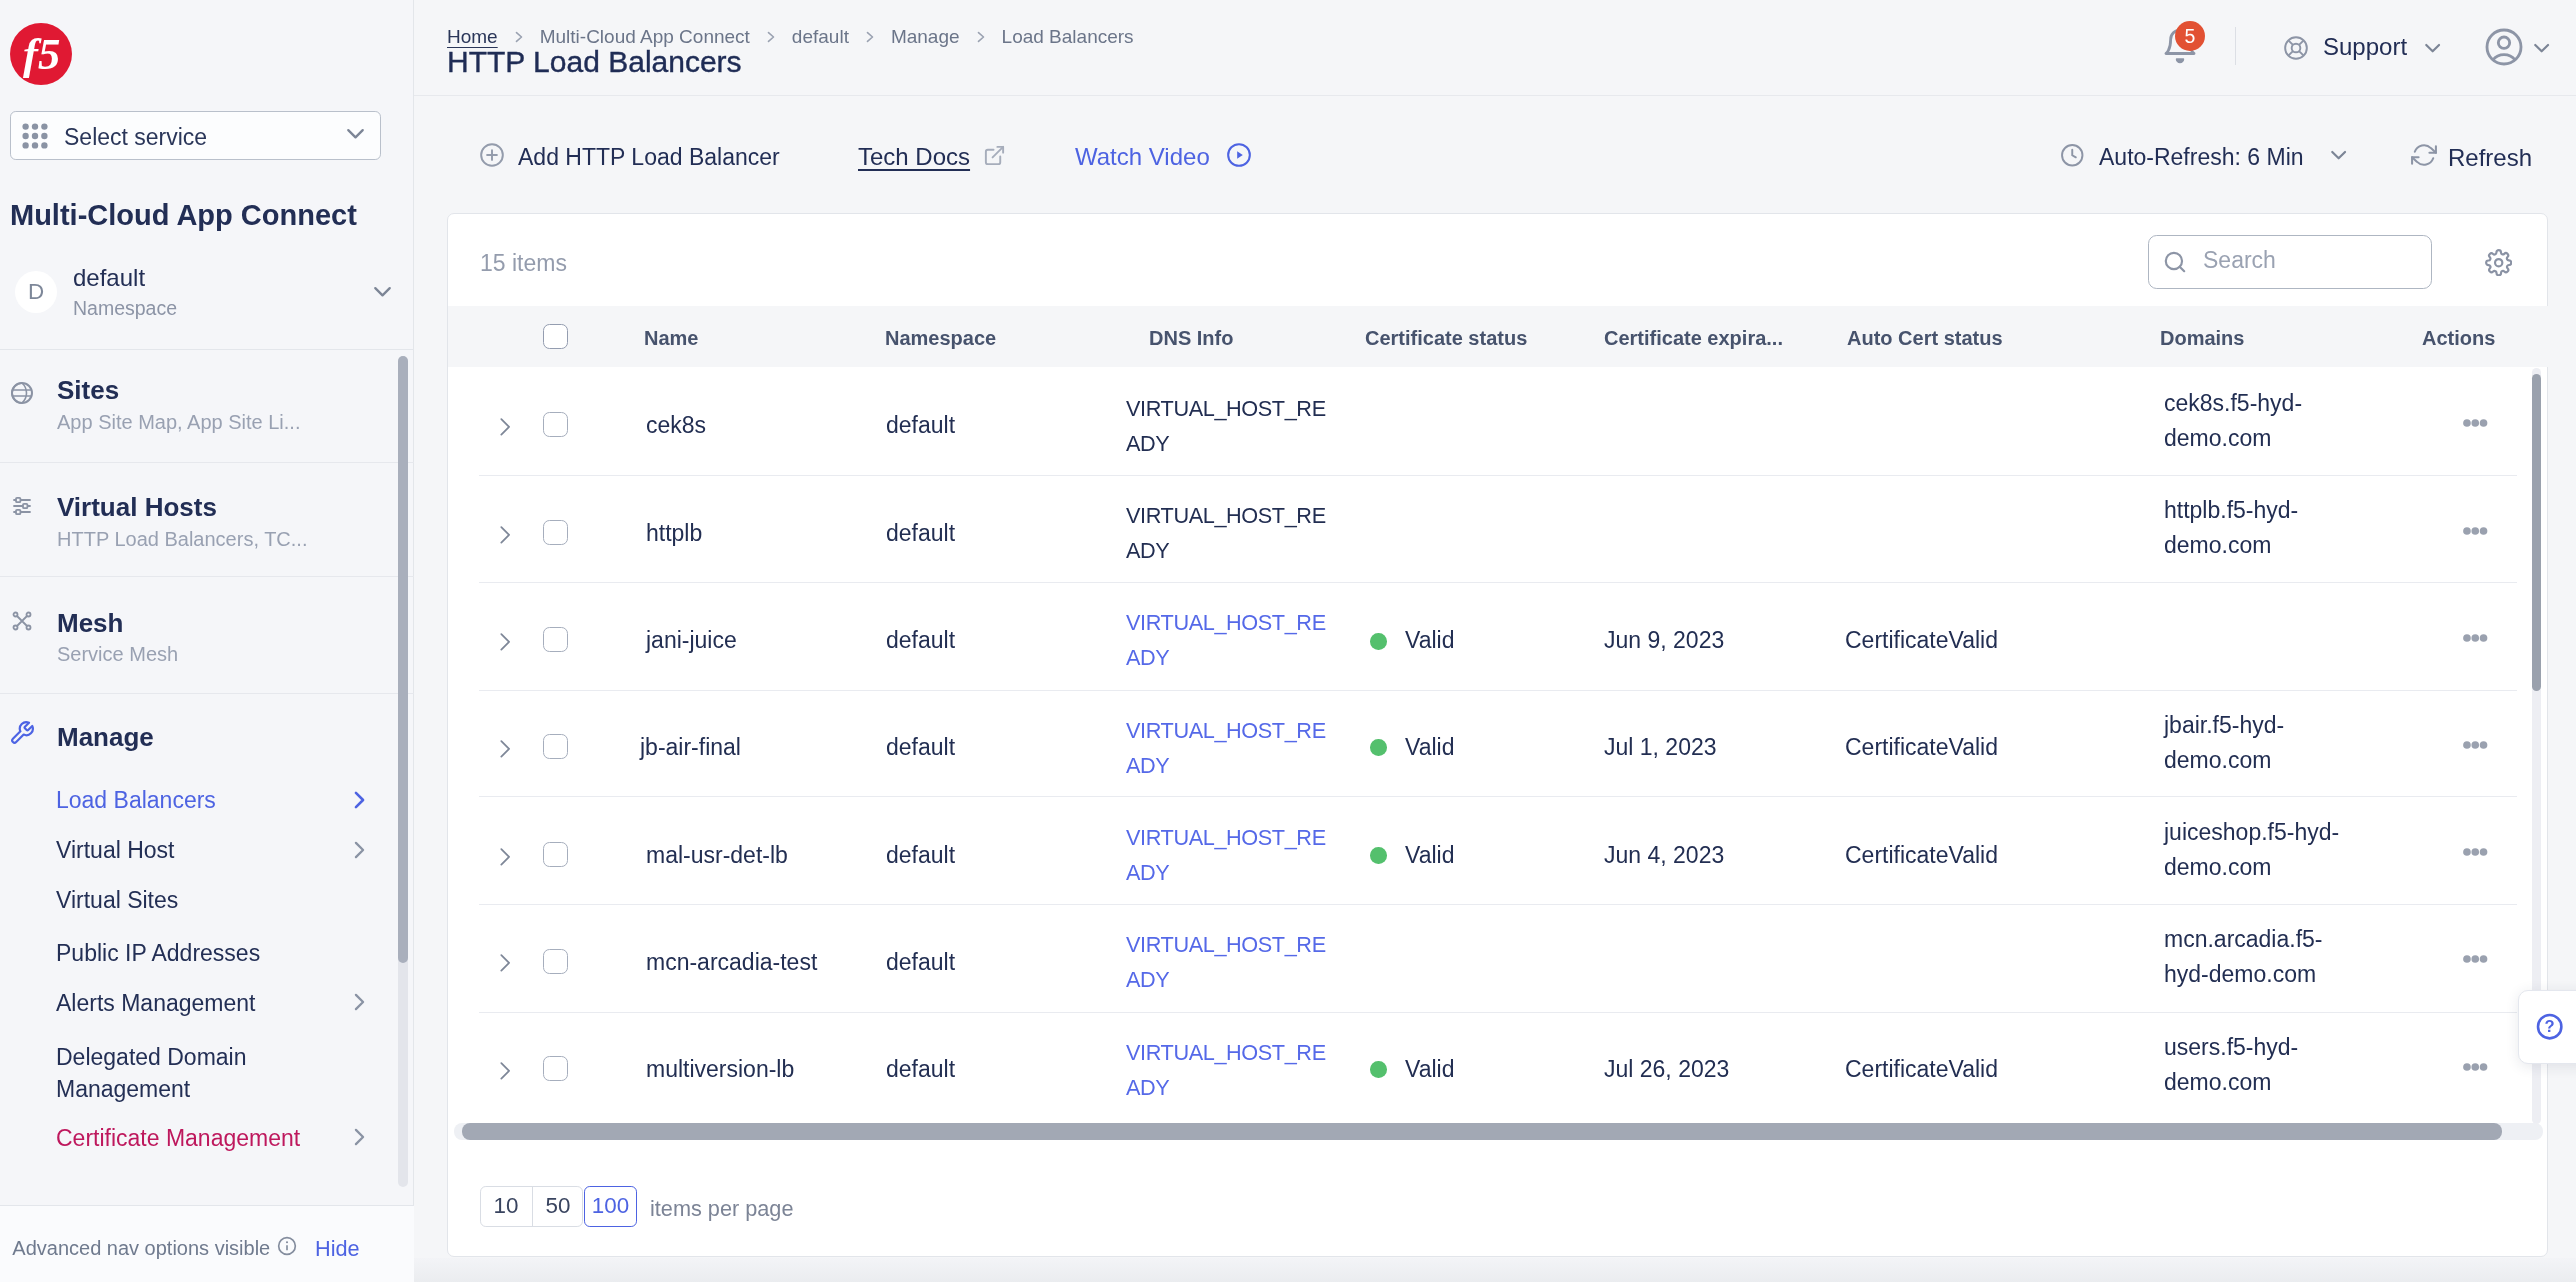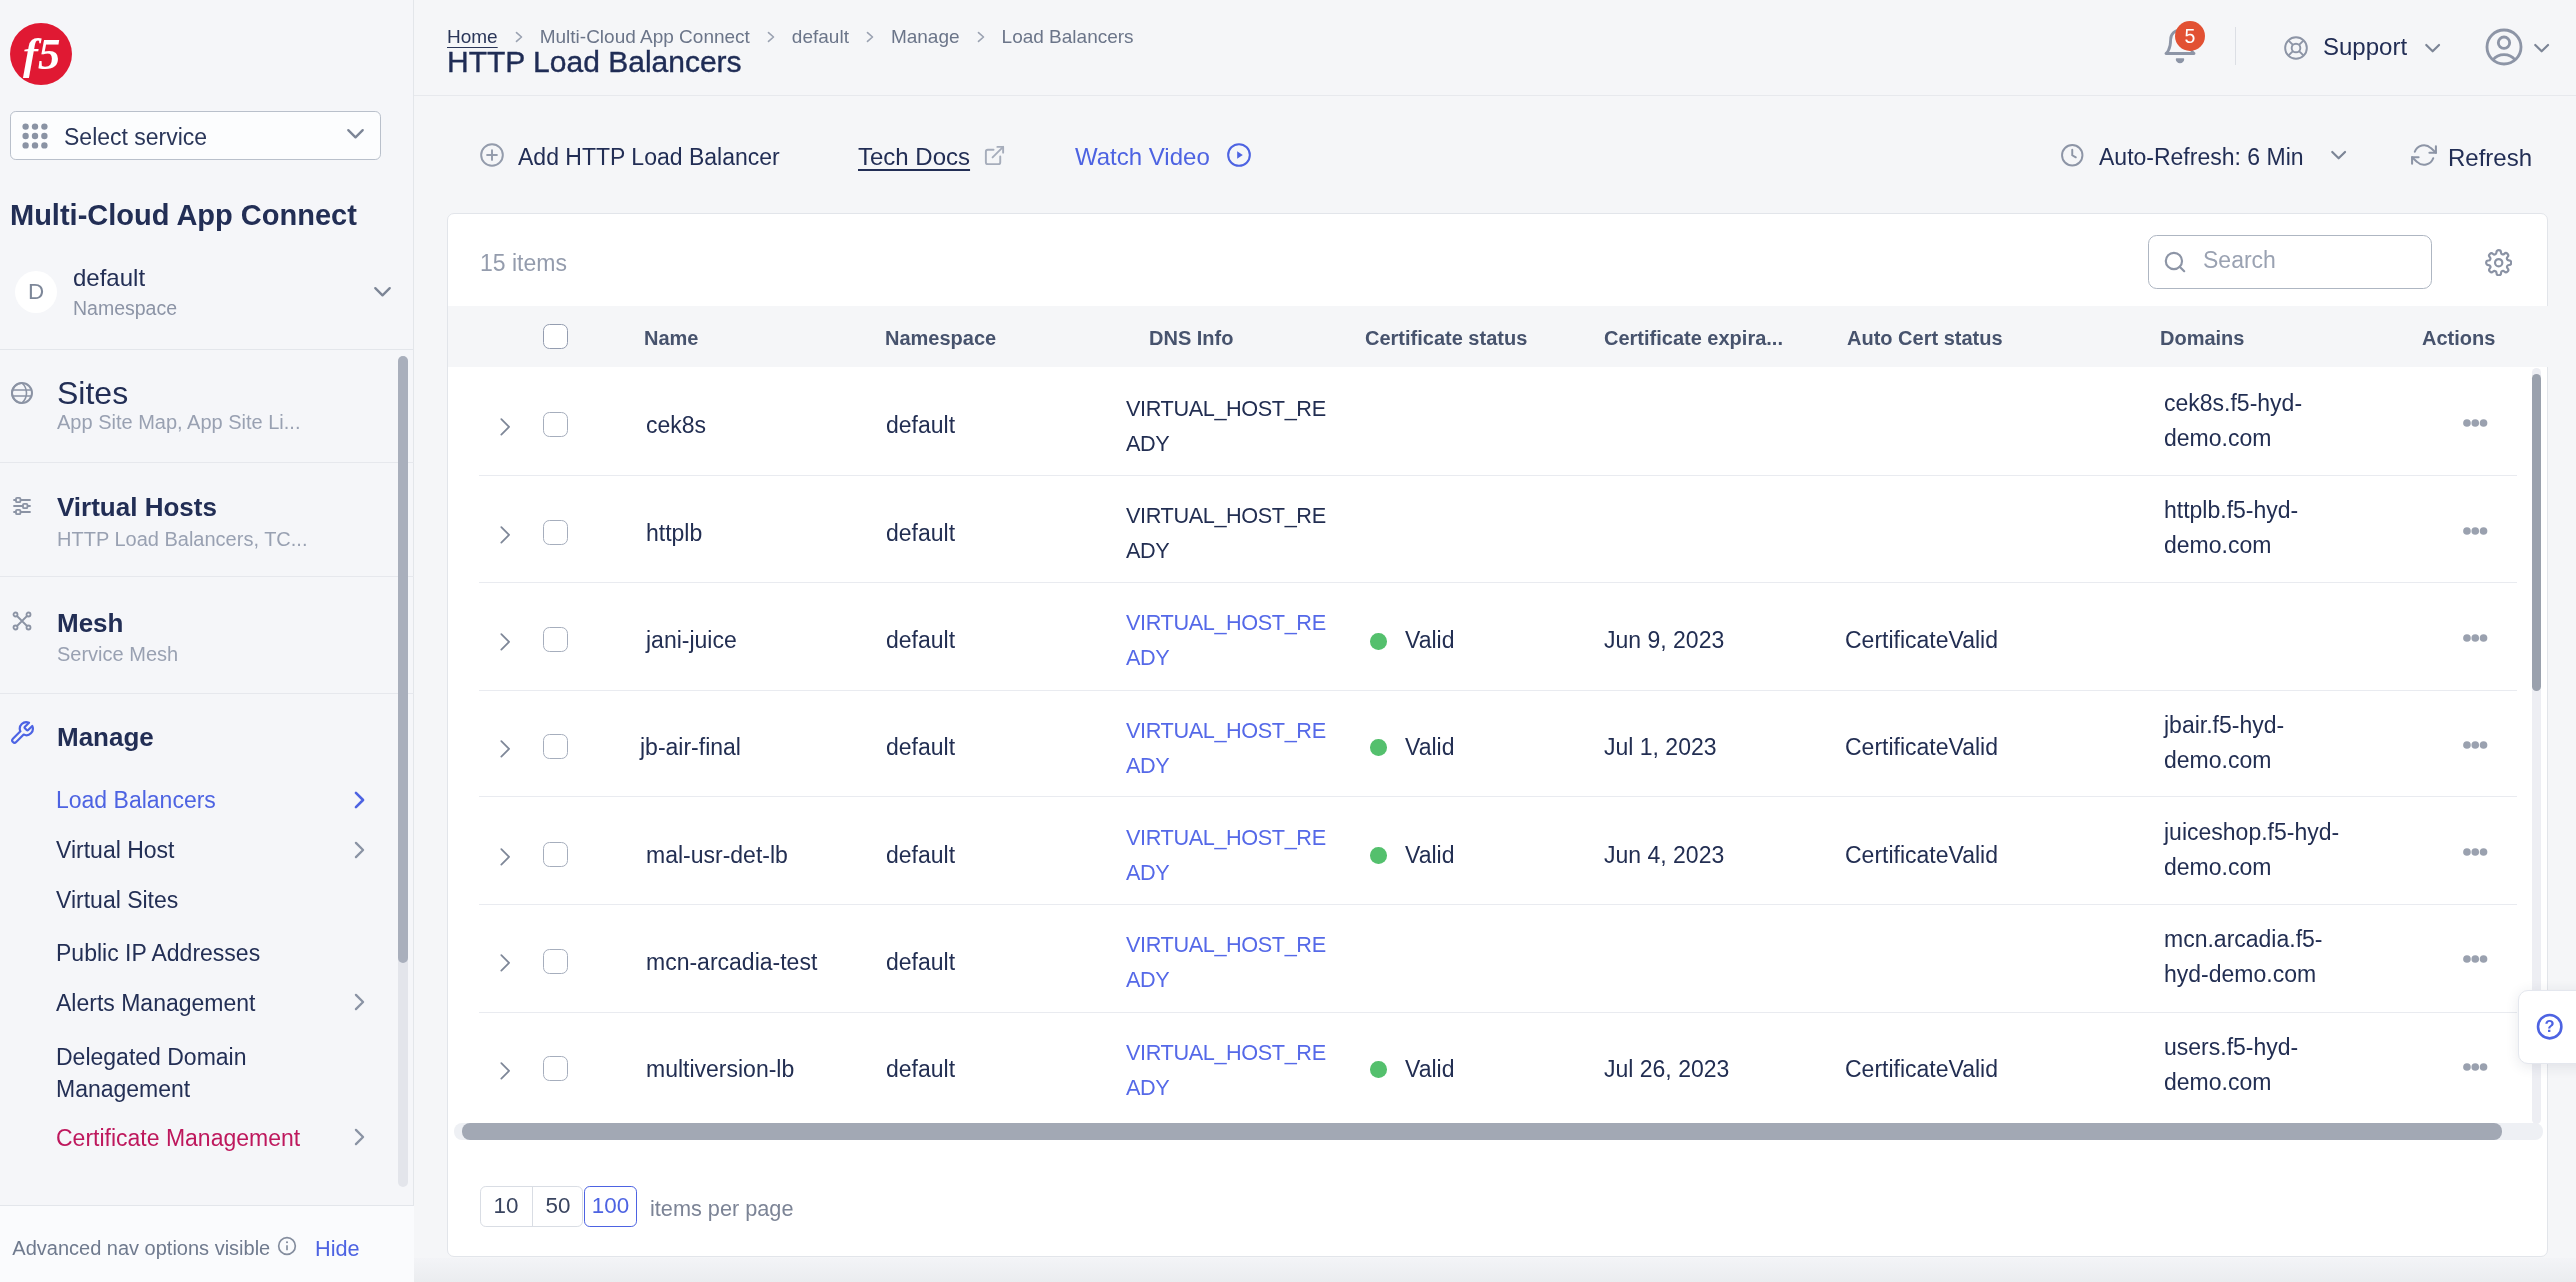--- a/index.html
+++ b/index.html
@@ -56,21 +56,21 @@
     </svg>
 
   <div class="abs" style="left:0;top:349px;width:414px;height:0.7px;background:#e3e6eb;"></div>
 
   <svg class="abs" style="left:10px;top:381px;" width="24" height="24" viewBox="0 0 24 24">
     <g fill="none" stroke="#8b93a4" stroke-width="2">
       <circle cx="12" cy="12" r="10"></circle>
       <path d="M12 2 a10 10 0 0 0 0 20 M12 2 a15 14 0 0 1 0 20 M2.5 9 h19 M2.5 15 h19" stroke-width="1.6"></path>
     </g>
   </svg>
-  <div class="abs" style="left:57px;top:375px;font-size:32px;font-weight:normal;color:#222e55;">Sites</div>
+  <div class="abs" style="left:57px;top:375px;font-size:26px;font-weight:bold;color:#222e55;">Sites</div>
   <div class="abs" style="left:57px;top:411px;font-size:20px;color:#99a1b2;">App Site Map, App Site Li...</div>
   <div class="abs" style="left:0;top:462px;width:414px;height:0.7px;background:#e6e8ed;"></div>
 
   <svg class="abs" style="left:10px;top:494px;" width="24" height="24" viewBox="0 0 24 24">
     <g fill="none" stroke="#8b93a4" stroke-width="1.8" stroke-linecap="round">
       <path d="M4 6 h16 M4 12 h16 M4 18 h16"></path>
       <rect x="6" y="3.8" width="4.4" height="4.4" rx="1" fill="#f5f6f9"></rect>
       <rect x="13" y="9.8" width="4.4" height="4.4" rx="1" fill="#f5f6f9"></rect>
       <rect x="6" y="15.8" width="4.4" height="4.4" rx="1" fill="#f5f6f9"></rect>
     </g>

